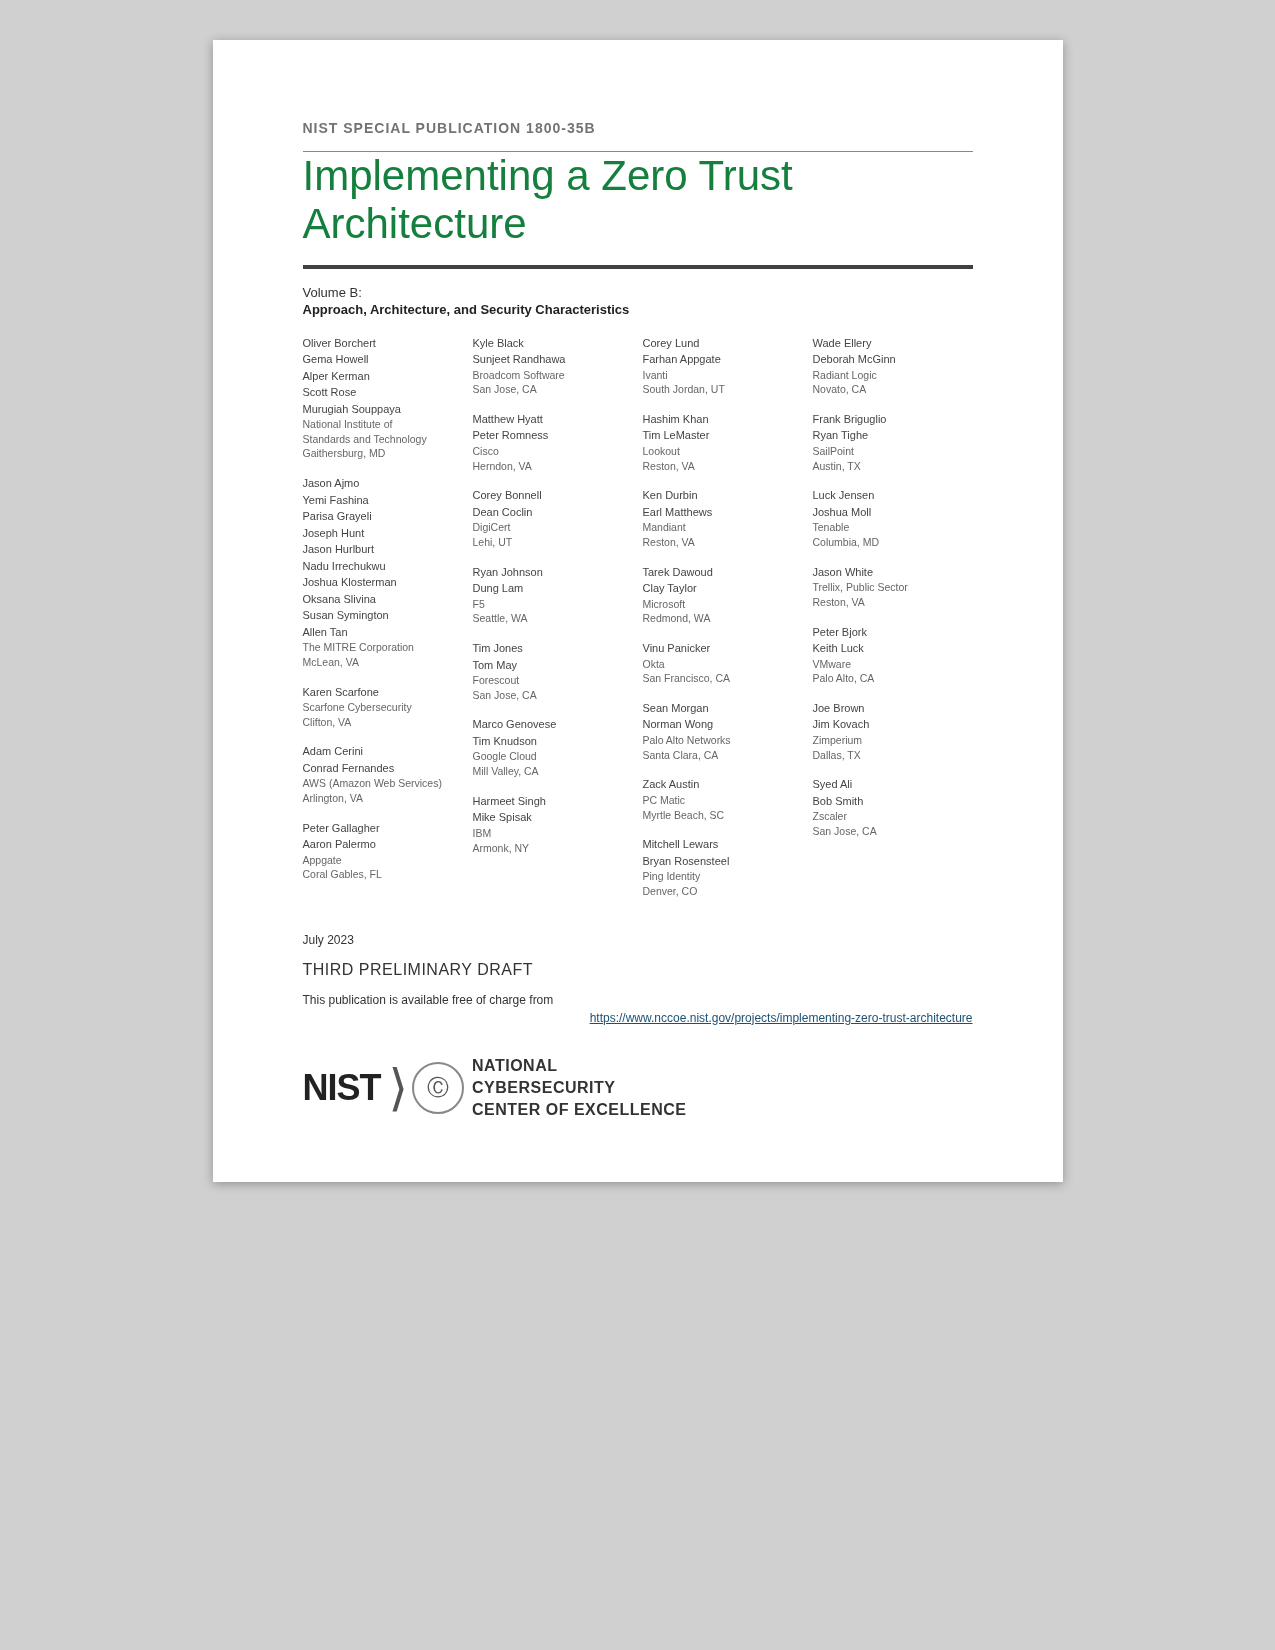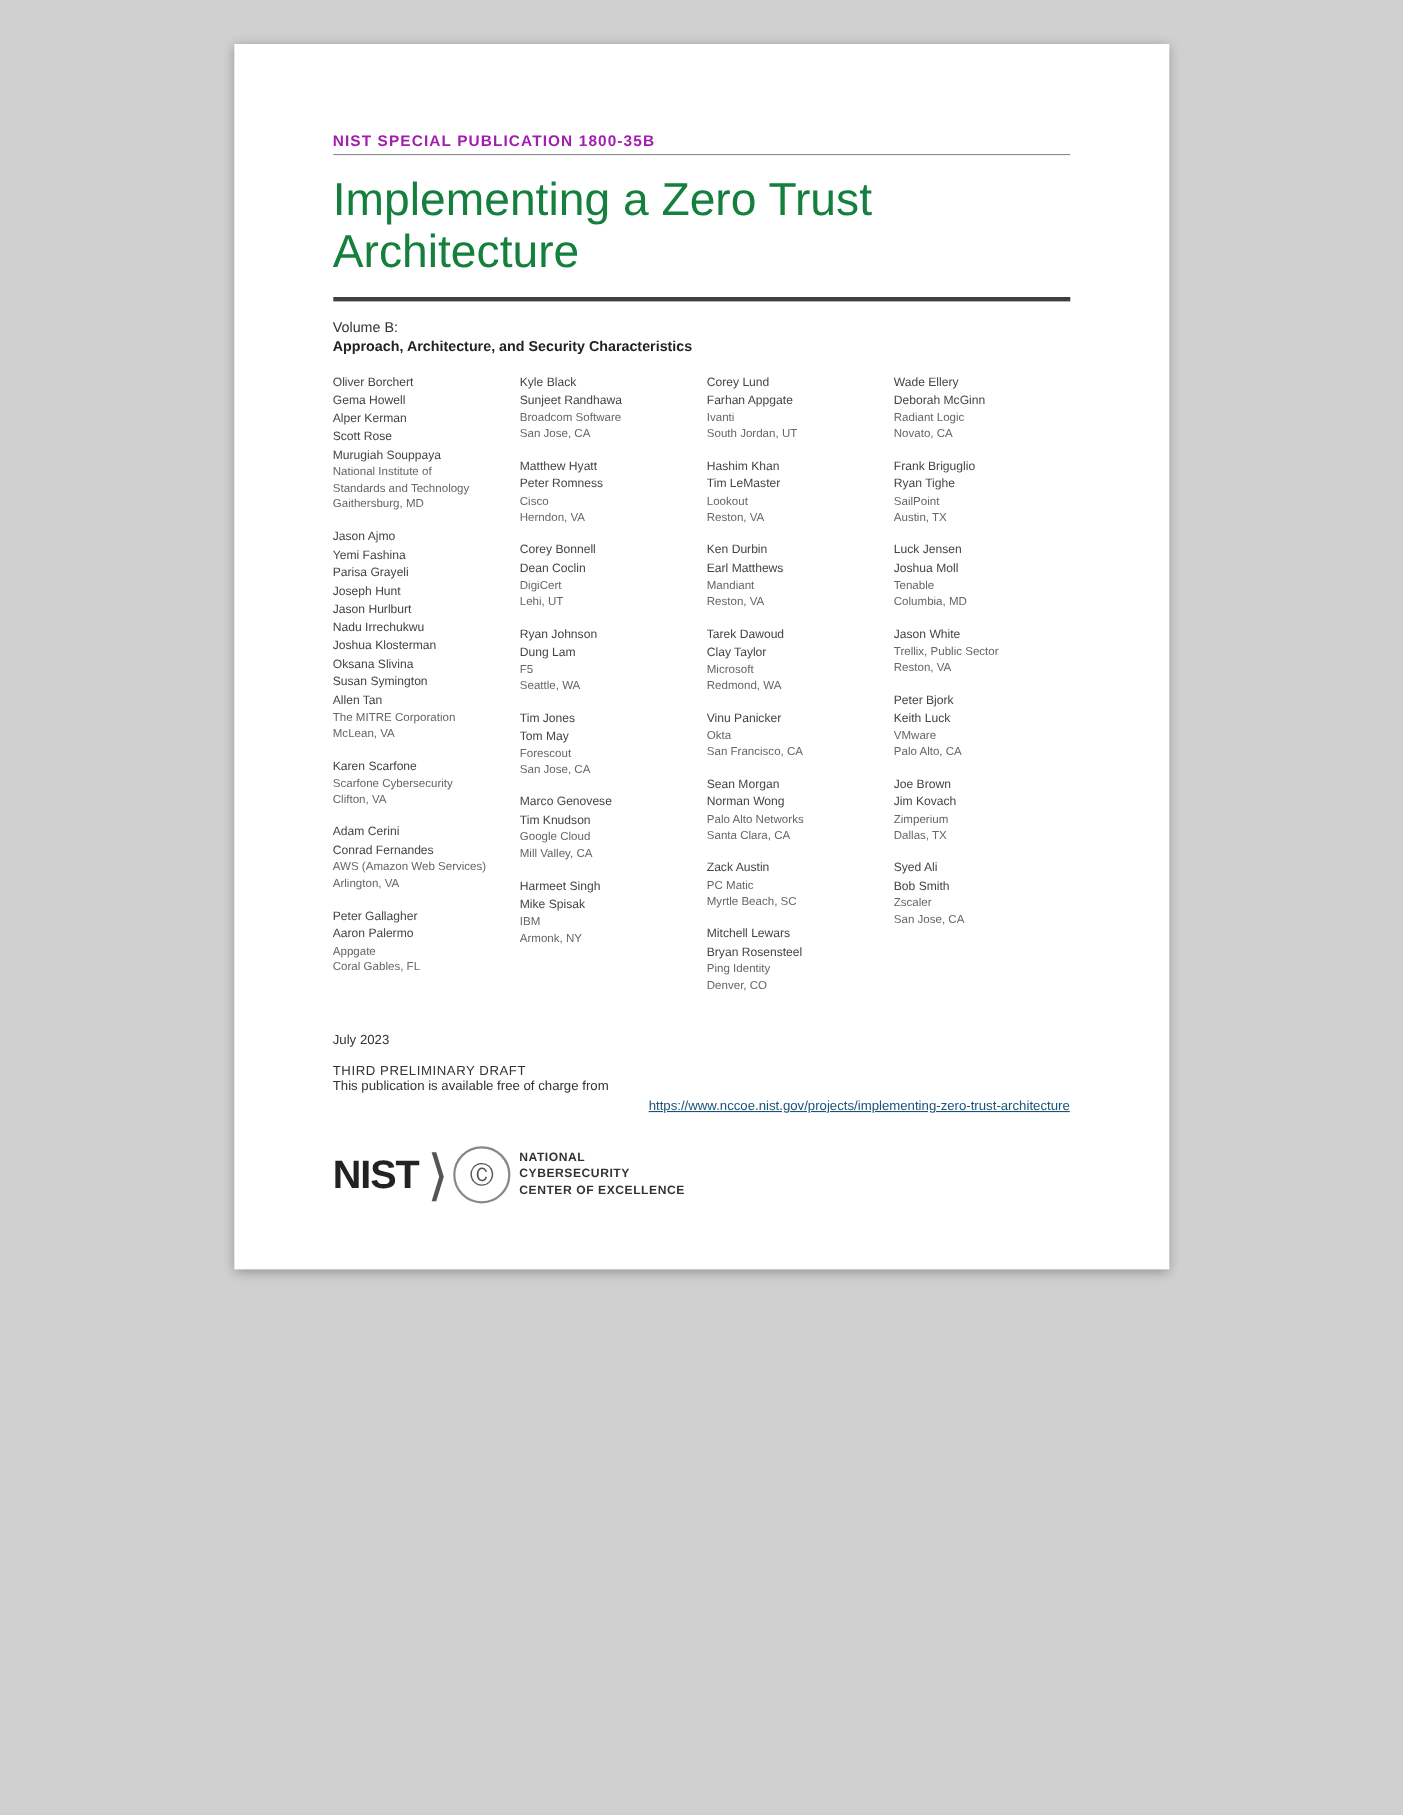--- a/index.html
+++ b/index.html
@@ -16,24 +16,23 @@
       width: 850px;
       min-height: 1100px;
       padding: 80px 90px 60px 90px;
       box-shadow: 0 2px 10px rgba(0,0,0,0.3);
     }
     .pub-number {
       font-family: Arial, sans-serif;
       font-weight: bold;
       font-size: 14px;
       letter-spacing: 1px;
-      color: #a21caf;
+      color: #737373;
       border-bottom: 1px solid #888;
-      padding-bottom: 4px;
-      margin-bottom: 16px;
+      padding-bottom: 15px;
     }
     .main-title {
       font-family: Arial, sans-serif;
       font-size: 42px;
       font-weight: 300;
       color: #15803d;
       border-bottom: 4px solid #404040;
       padding-bottom: 16px;
       margin-bottom: 16px;
       line-height: 1.15;
@@ -74,22 +73,23 @@
     }
     .date-line {
       font-family: Arial, sans-serif;
       font-size: 12px;
       color: #333;
       margin-top: 10px;
       margin-bottom: 14px;
     }
     .draft-line {
       font-family: Arial, sans-serif;
-      font-size: 12px;
-      color: #333;
+      font-size: 16px;
+      color: #333;
+      margin-bottom: 14px;
       letter-spacing: 0.5px;
     }
     .availability-text {
       font-family: Arial, sans-serif;
       font-size: 12px;
       color: #333;
       margin-bottom: 4px;
     }
     .availability-link {
       font-family: Arial, sans-serif;
@@ -132,21 +132,21 @@
       display: flex;
       align-items: center;
       justify-content: center;
       font-size: 22px;
       color: #555;
       font-family: serif;
     }
     .nce-text {
       font-family: Arial, sans-serif;
       font-weight: bold;
-      font-size: 11px;
+      font-size: 16px;
       color: #333;
       line-height: 1.4;
       letter-spacing: 0.5px;
     }
   </style>
 </head>
 <body>
 
 <div class="page">
 

